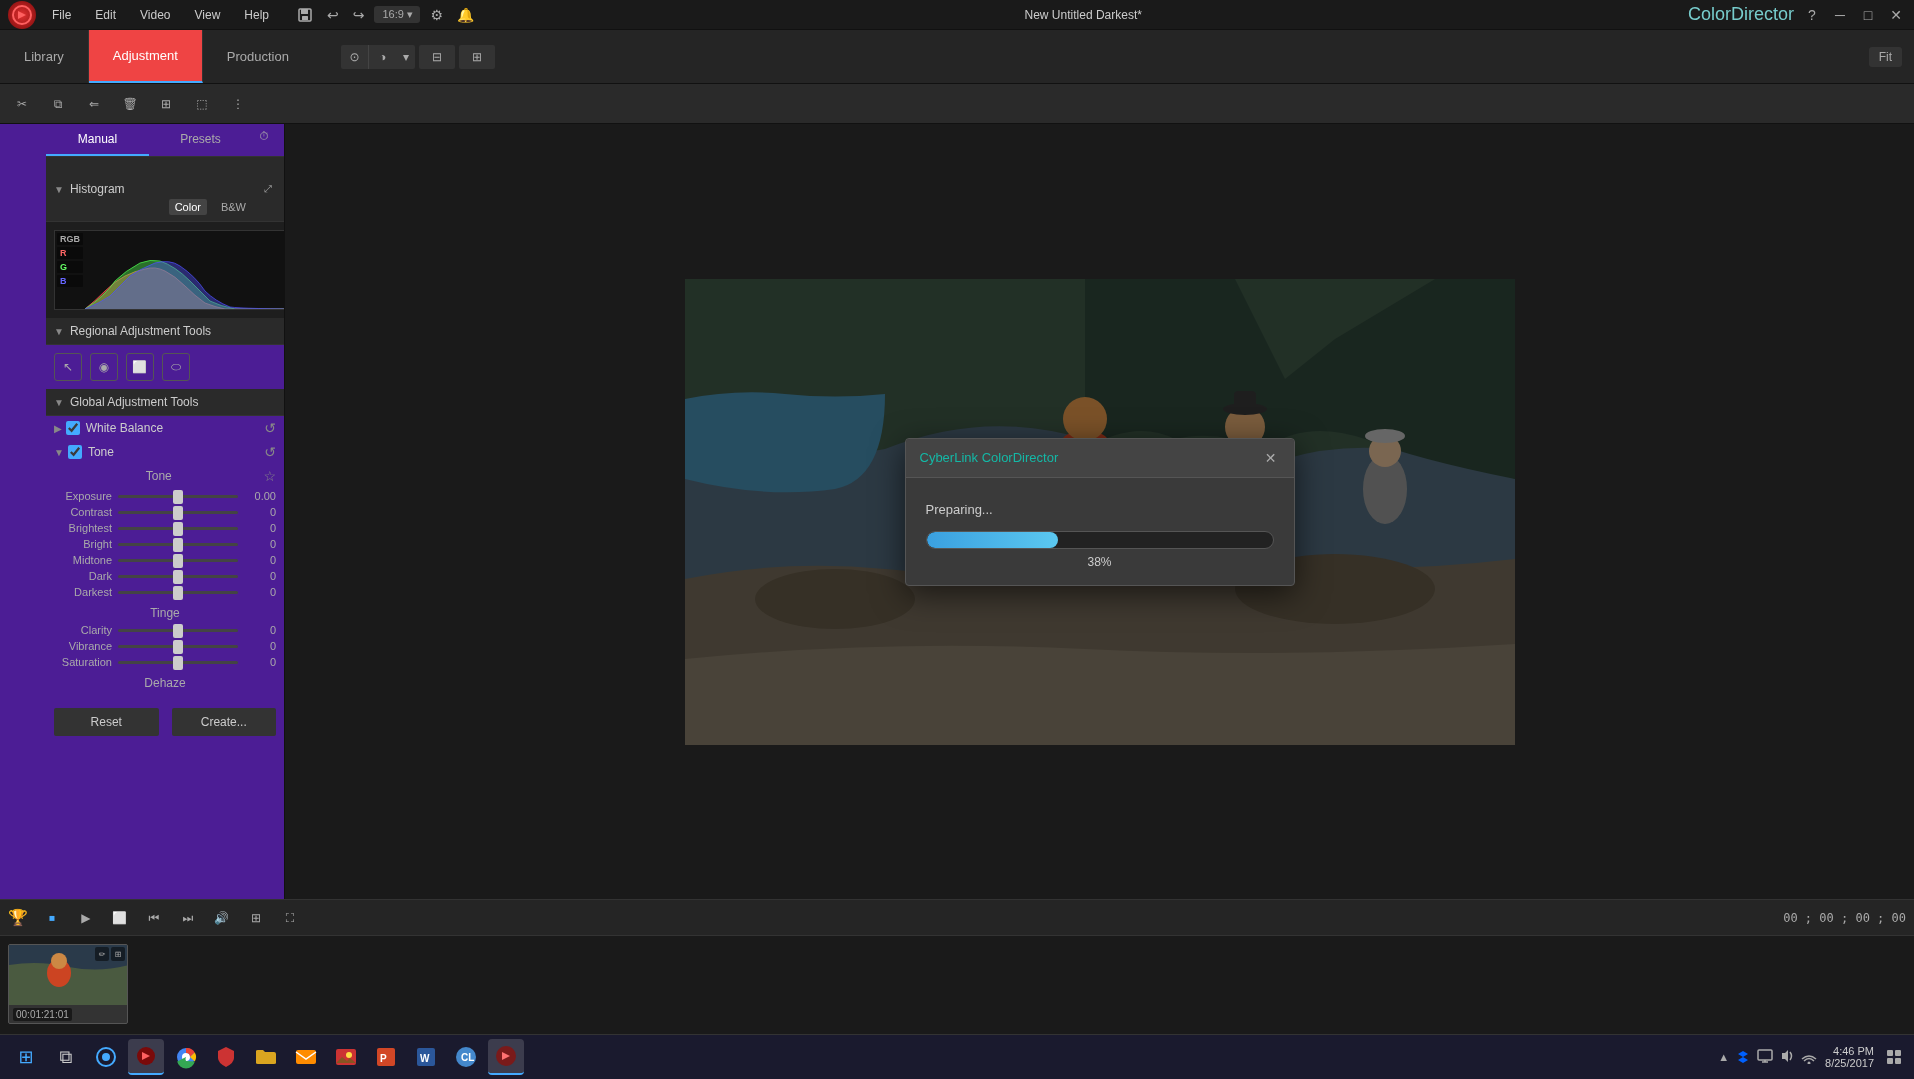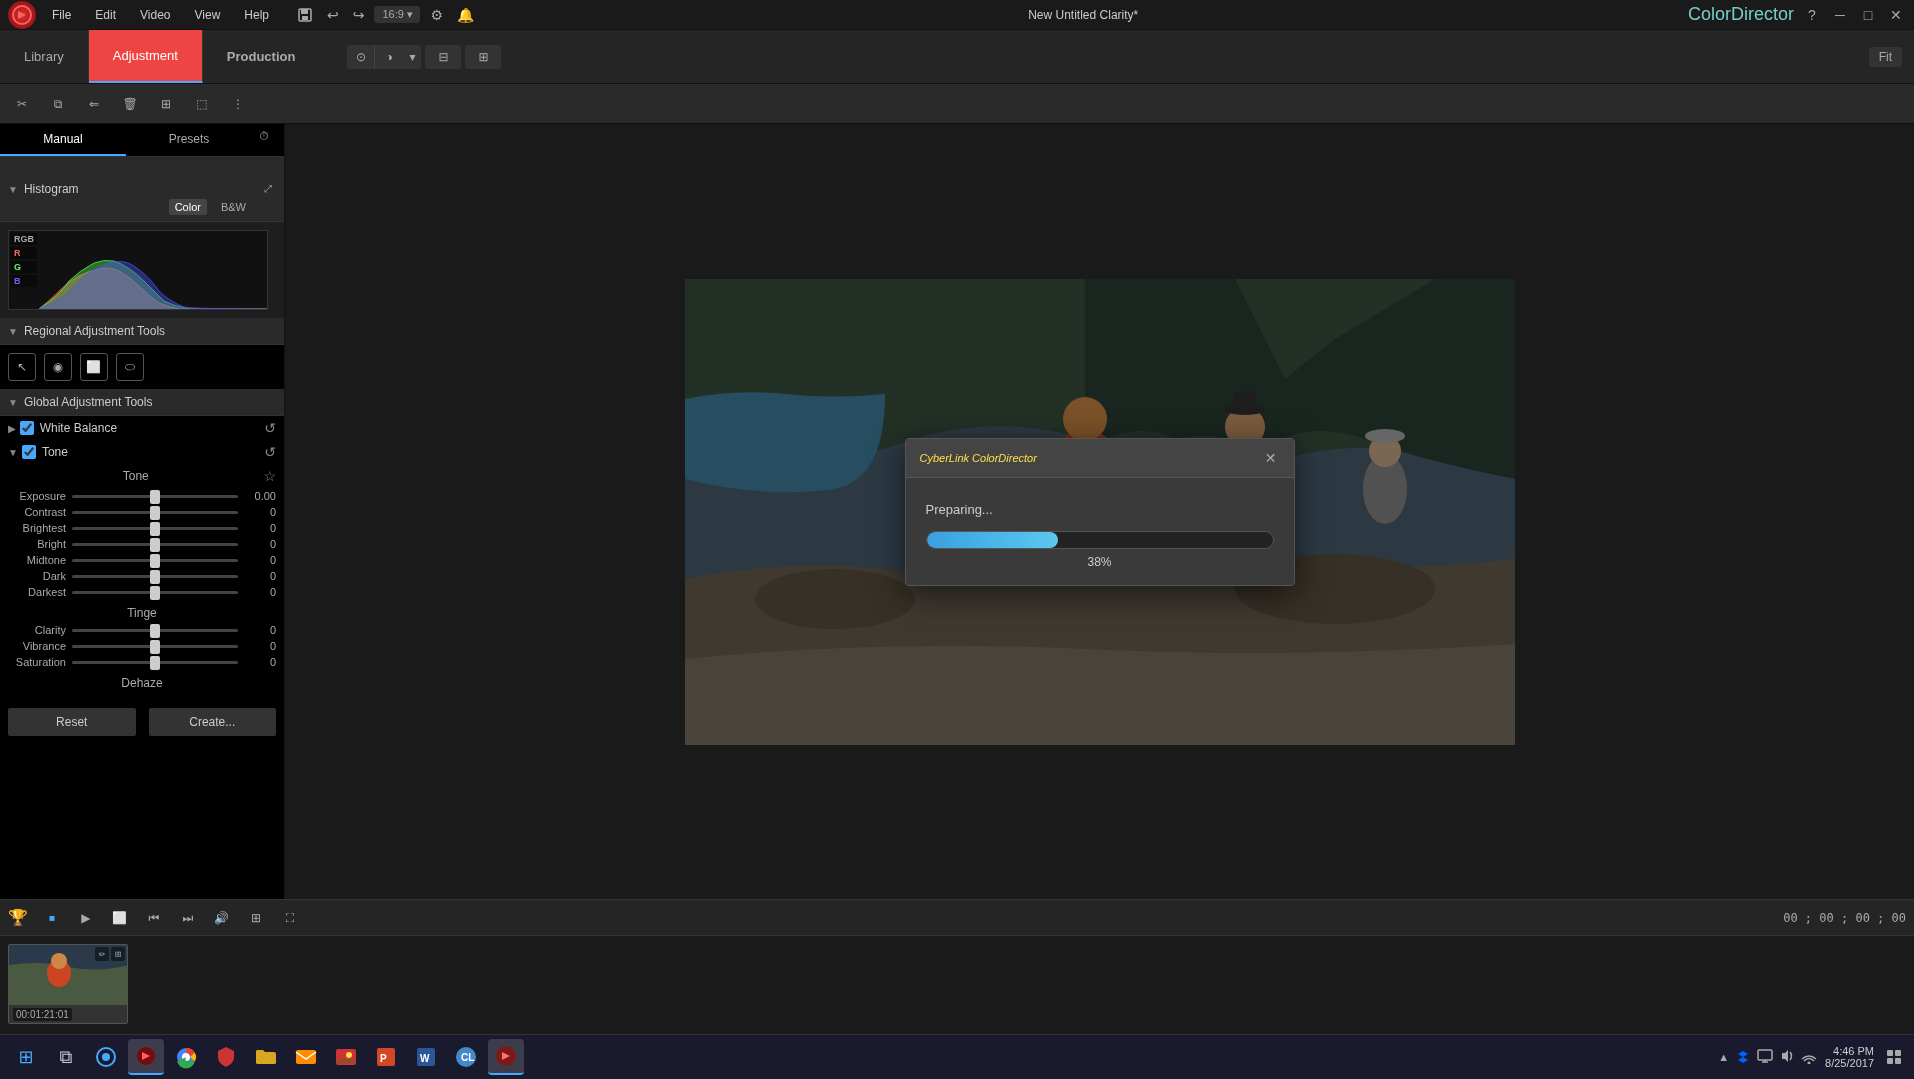--- a/index.html
+++ b/index.html
@@ -14,33 +14,33 @@
     .title-bar-center { color: #ccc; font-size: 12px; }
     .title-bar-right { display: flex; align-items: center; gap: 8px; }
     .title-btn { width: 20px; height: 20px; display: flex; align-items: center; justify-content: center; color: #aaa; cursor: pointer; font-size: 14px; }
     .app-title { color: #7cc; font-size: 18px; font-weight: 300; }
 
     
     .toolbar-row { height: 54px; background: #252525; display: flex; align-items: center; border-bottom: 1px solid #111; }
     .nav-tabs { display: flex; align-items: center; height: 100%; }
     .nav-tab { padding: 0 24px; height: 100%; display: flex; align-items: center; color: #aaa; cursor: pointer; font-size: 13px; border-right: 1px solid #333; }
     .nav-tab.active { background: #ef4444; color: white; border-bottom: 2px solid #4af; }
-    .nav-tab-production { padding: 0 24px; height: 100%; display: flex; align-items: center; color: #aaa; cursor: pointer; font-size: 13px; font-weight: bold; }
+    .nav-tab-production { padding: 0 24px; height: 100%; display: flex; align-items: center; color: #aaa; cursor: pointer; font-size: 13px; }
     .toolbar-icons { display: flex; align-items: center; gap: 6px; margin-left: 12px; }
     .toolbar-right { margin-left: auto; display: flex; align-items: center; gap: 6px; padding-right: 12px; }
 
     
     .second-toolbar { height: 40px; background: #2a2a2a; display: flex; align-items: center; padding: 0 8px; gap: 8px; border-bottom: 1px solid #111; }
     .tool-btn { width: 28px; height: 28px; display: flex; align-items: center; justify-content: center; color: #aaa; cursor: pointer; border-radius: 3px; }
 
     
     .main-layout { display: flex; height: calc(1079px - 30px - 54px - 40px - 180px); }
 
     
-    .left-panel { width: 285px; background: #000000; border-right: 1px solid #111; overflow-y: auto; flex-shrink: 0; }
+    .left-panel { width: 285px; background: #4c1d95; border-right: 1px solid #111; overflow-y: auto; flex-shrink: 0; padding-left: 46px; }
     .panel-tabs { display: flex; border-bottom: 1px solid #333; }
     .panel-tab { flex: 1; padding: 8px; text-align: center; cursor: pointer; font-size: 12px; color: #aaa; }
     .panel-tab.active { color: white; border-bottom: 2px solid #4af; }
     .panel-tab-icon { width: 24px; height: 24px; display: flex; align-items: center; justify-content: center; cursor: pointer; color: #aaa; margin-left: auto; margin-right: 8px; }
 
     
     .section-header { display: flex; align-items: center; padding: 6px 8px; background: #2a2a2a; border-bottom: 1px solid #333; cursor: pointer; }
     .section-expand { color: #888; margin-right: 6px; font-size: 10px; }
     .section-title { color: #ccc; font-size: 12px; font-weight: 500; }
     .histogram-controls { display: flex; gap: 8px; margin-left: auto; align-items: center; }
@@ -73,21 +73,21 @@
     .sub-section-title { text-align: center; color: #aaa; font-size: 12px; padding: 6px 0 2px; }
 
     
     .preview-area { flex: 1; background: #1a1a1a; display: flex; align-items: center; justify-content: center; position: relative; }
     .video-preview { width: 830px; height: 466px; background: #000; position: relative; overflow: hidden; }
 
     
     .dialog-overlay { position: absolute; top: 0; left: 0; right: 0; bottom: 0; background: rgba(0,0,0,0.4); display: flex; align-items: center; justify-content: center; z-index: 100; }
     .dialog { width: 390px; background: #3a3a3a; border: 1px solid #555; border-radius: 4px; box-shadow: 0 8px 32px rgba(0,0,0,0.6); }
     .dialog-header { display: flex; align-items: center; justify-content: space-between; padding: 10px 14px; background: #444; border-radius: 4px 4px 0 0; border-bottom: 1px solid #555; }
-    .dialog-title { color: #fde047; font-size: 11px; font-weight: 500; font-style: italic; }
+    .dialog-title { color: #14b8a6; font-size: 13px; font-weight: 500; }
     .dialog-close { width: 18px; height: 18px; display: flex; align-items: center; justify-content: center; color: #aaa; cursor: pointer; font-size: 14px; border-radius: 2px; }
     .dialog-body { padding: 24px 20px 16px; }
     .dialog-status { color: #ccc; font-size: 13px; margin-bottom: 14px; }
     .progress-bar-bg { width: 100%; height: 18px; background: #222; border-radius: 9px; overflow: hidden; border: 1px solid #555; }
     .progress-bar-fill { height: 100%; background: linear-gradient(90deg, #3aa0e0, #5bc8f0); border-radius: 9px; transition: width 0.3s; }
     .progress-percent { text-align: center; color: #ccc; font-size: 12px; margin-top: 6px; }
     .dialog-footer { display: flex; justify-content: flex-end; padding: 8px 16px 14px; }
     .dialog-btn { padding: 6px 20px; background: #555; color: #ccc; border: 1px solid #666; border-radius: 3px; cursor: pointer; font-size: 12px; }
 
     
@@ -144,21 +144,21 @@
             <rect x="5" y="9" width="6" height="4" rx="0.5" fill="#aaa"></rect>
           </svg>
       </div>
       <div class="icon-btn">↩</div>
       <div class="icon-btn">↪</div>
       <div style="background:#333;border-radius:3px;padding:2px 8px;color:#aaa;font-size:11px;cursor:pointer;">16:9 ▾</div>
       <div class="icon-btn">⚙</div>
       <div class="icon-btn">🔔</div>
     </div>
   </div>
-  <div class="title-bar-center">New Untitled Clarity*</div>
+  <div class="title-bar-center">New Untitled Darkest*</div>
   <div class="title-bar-right">
     <div class="app-title">ColorDirector</div>
     <div class="title-btn">?</div>
     <div class="title-btn">─</div>
     <div class="title-btn">□</div>
     <div class="title-btn">✕</div>
   </div>
 </div>
 
 <div class="toolbar-row">

